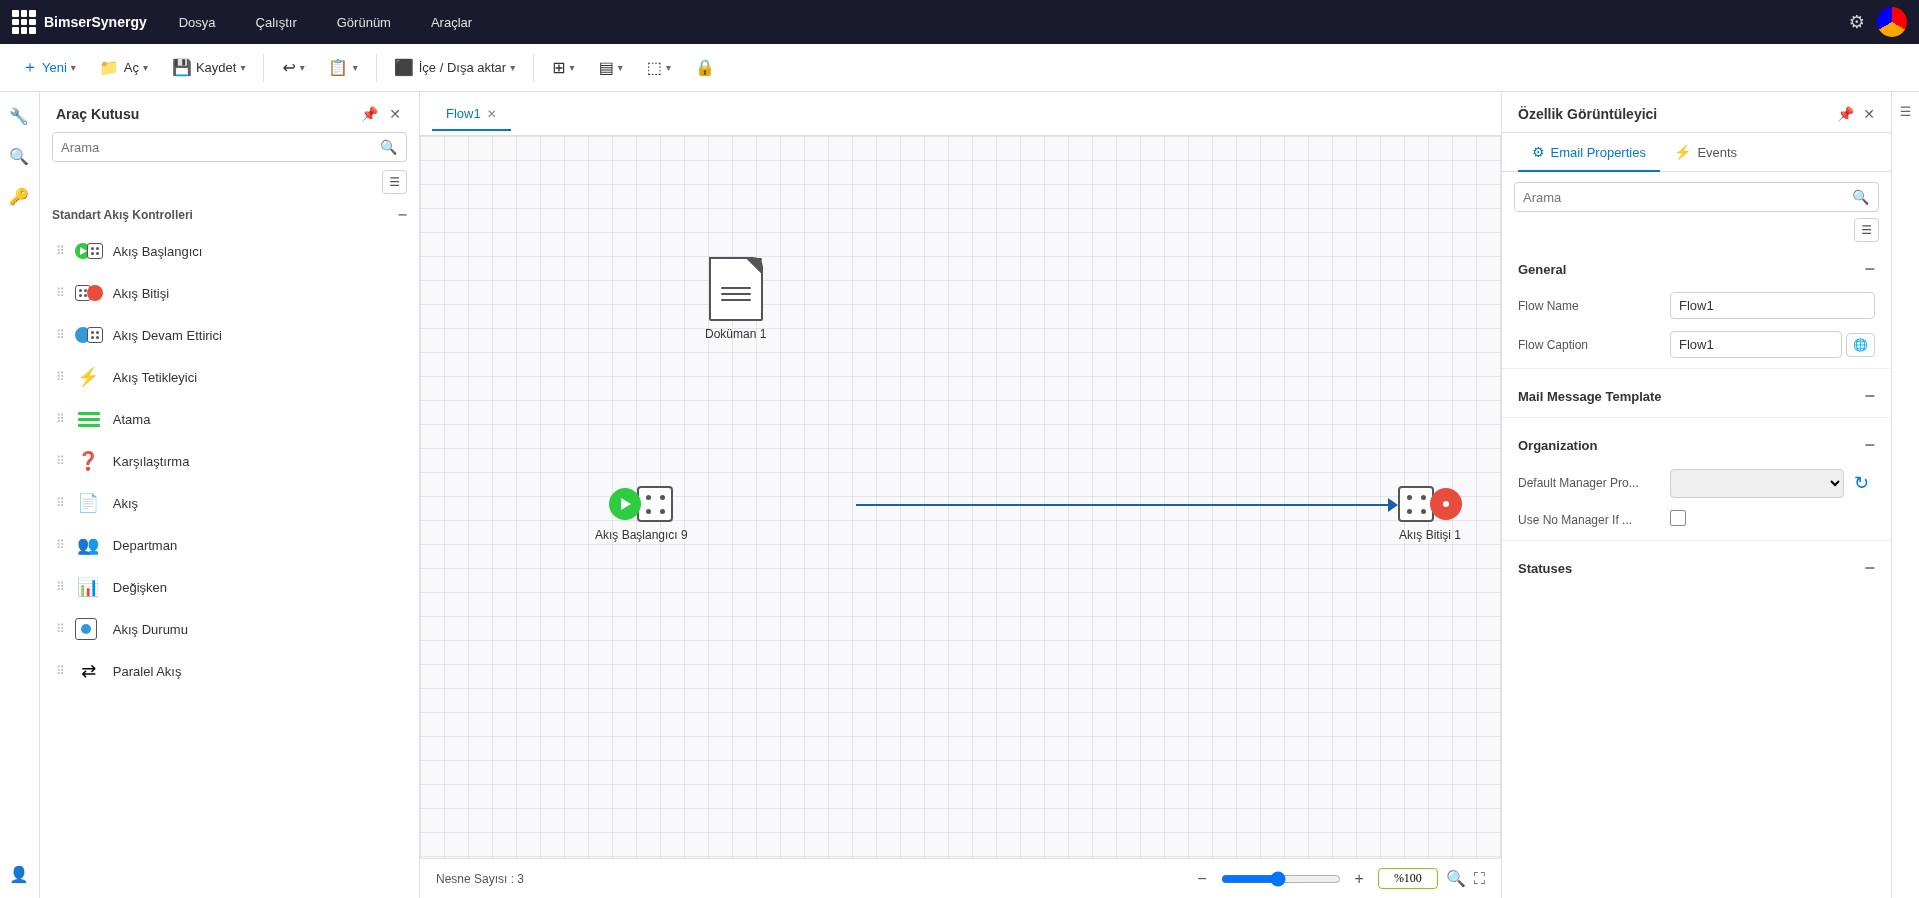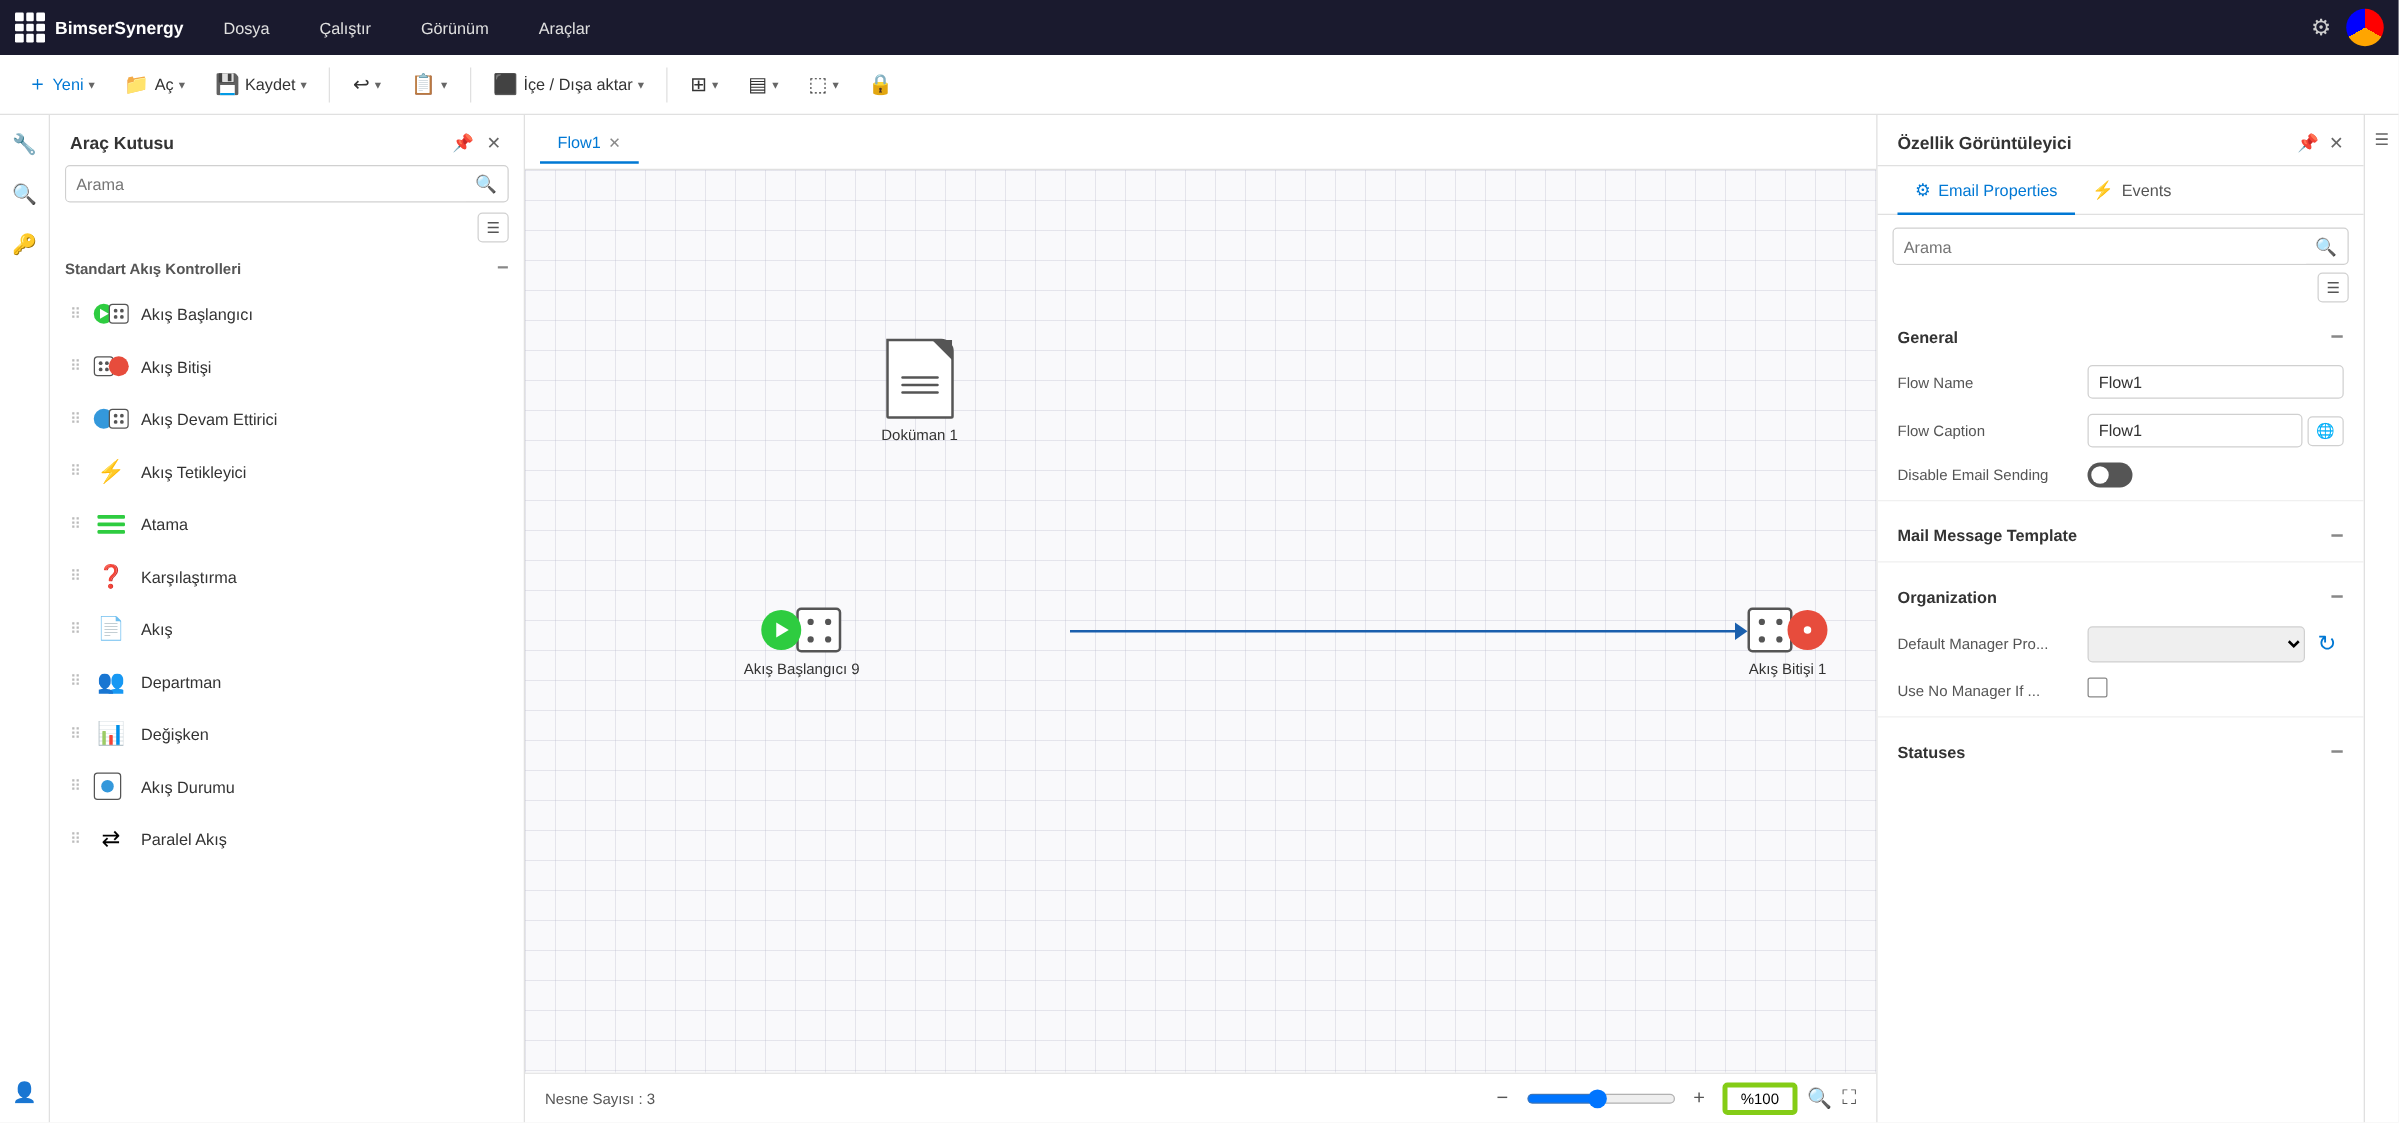--- a/index.html
+++ b/index.html
@@ -241,21 +241,21 @@
     .canvas-footer {
       height: 40px;
       background: #fff;
       border-top: 1px solid #e0e0e0;
       display: flex; align-items: center;
       padding: 0 16px; gap: 12px;
       font-size: 12px; color: #555;
     }
     .footer-zoom-controls { display: flex; align-items: center; gap: 8px; margin-left: auto; }
     .zoom-btn { border: none; background: transparent; cursor: pointer; font-size: 16px; color: #555; padding: 2px 6px; }
-    .zoom-input { width: 60px; text-align: center; border: 4px solid #84cc16; border-radius: 4px; padding: 2px 4px; font-size: 12px; }
+    .zoom-input { width: 60px; text-align: center; border: 1px solid #84cc16; border-radius: 4px; padding: 2px 4px; font-size: 12px; font-family: Liberation Serif, serif; }
     .zoom-icon { font-size: 16px; color: #555; cursor: pointer; }
 
     
     .properties-panel {
       width: 390px;
       background: #fff;
       border-left: 1px solid #e0e0e0;
       display: flex;
       flex-direction: column;
       flex-shrink: 0;
@@ -601,21 +601,21 @@
   <div class="canvas-area">
     <div class="canvas-tabs">
       <div class="canvas-tab active">
         <span>Flow1</span>
         <span class="tab-close">✕</span>
       </div>
     </div>
 
     <div class="canvas-content">
 
-      <div class="flow-node doc-node" style="top:135px; left:285px;">
+      <div class="flow-node doc-node" style="top:121px; left:285px;">
         <div class="doc-icon">
           <div class="doc-icon-lines">
             <div class="doc-icon-line"></div>
             <div class="doc-icon-line"></div>
             <div class="doc-icon-line"></div>
           </div>
         </div>
         <span class="flow-node-label">Doküman 1</span>
       </div>
 
@@ -709,29 +709,20 @@
       </div>
 
       <div class="prop-field">
         <span class="prop-field-label">Flow Caption</span>
         <div class="prop-field-with-btn">
           <input class="prop-input" type="text" value="Flow1" style="">
           <button class="prop-btn-small">🌐</button>
         </div>
       </div>
 
-      <div class="prop-field">
-        <span class="prop-field-label">Disable Email Sending</span>
-        <div class="prop-field-value">
-          <label class="toggle-switch">
-            <input type="checkbox" style="">
-            <span class="toggle-slider"></span>
-          </label>
-        </div>
-      </div>
 
       <div class="prop-divider"></div>
 
       <div class="prop-section-header">
         <span>Mail Message Template</span>
         <span class="prop-section-collapse">−</span>
       </div>
 
 
 

